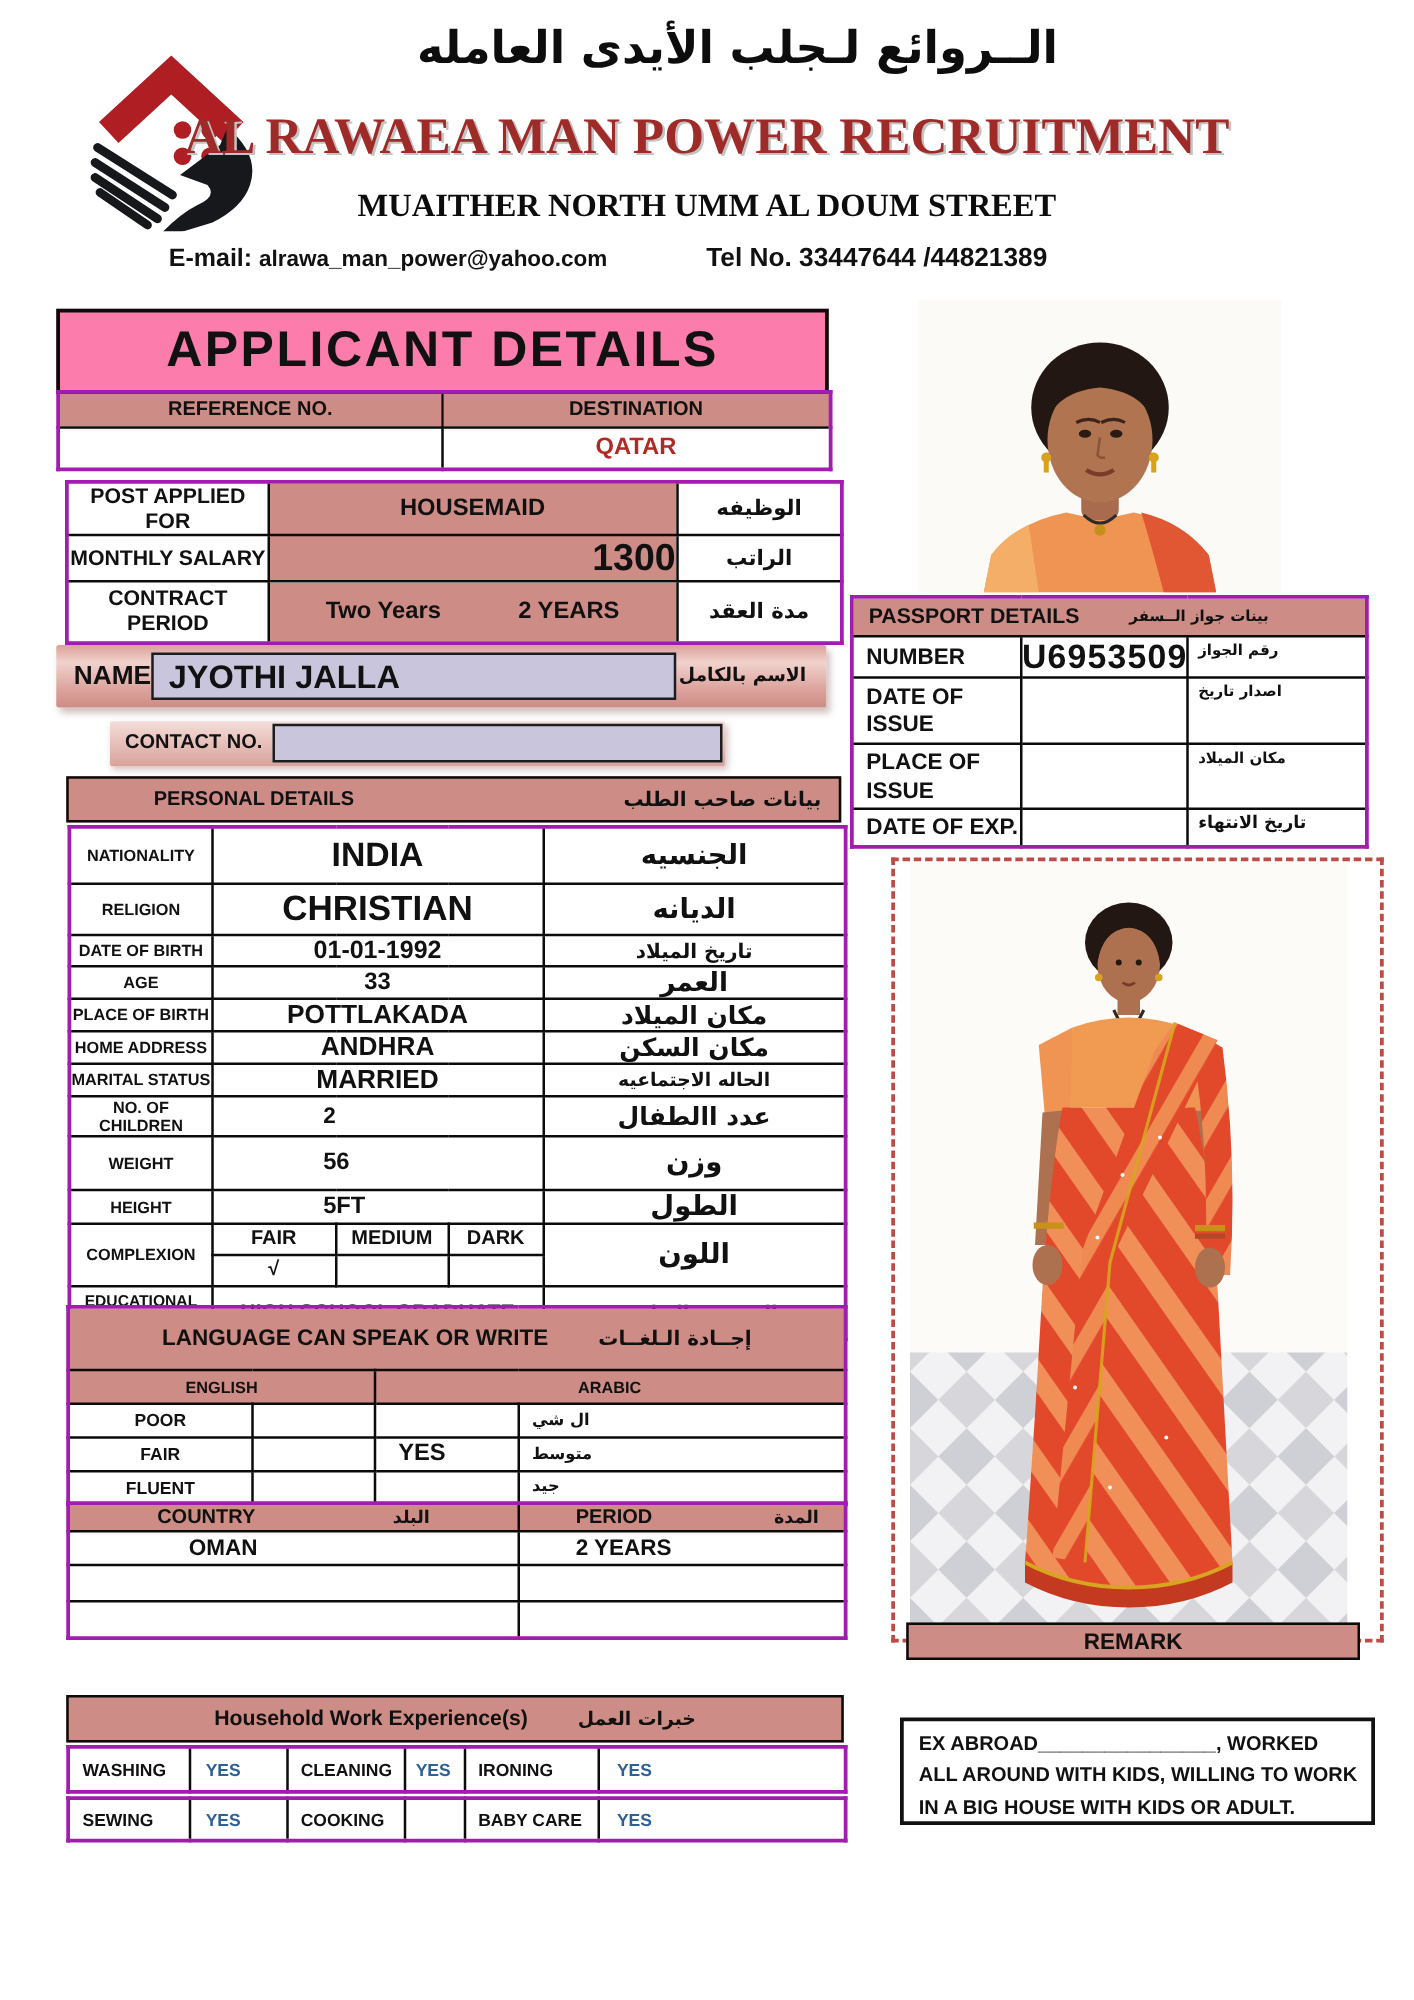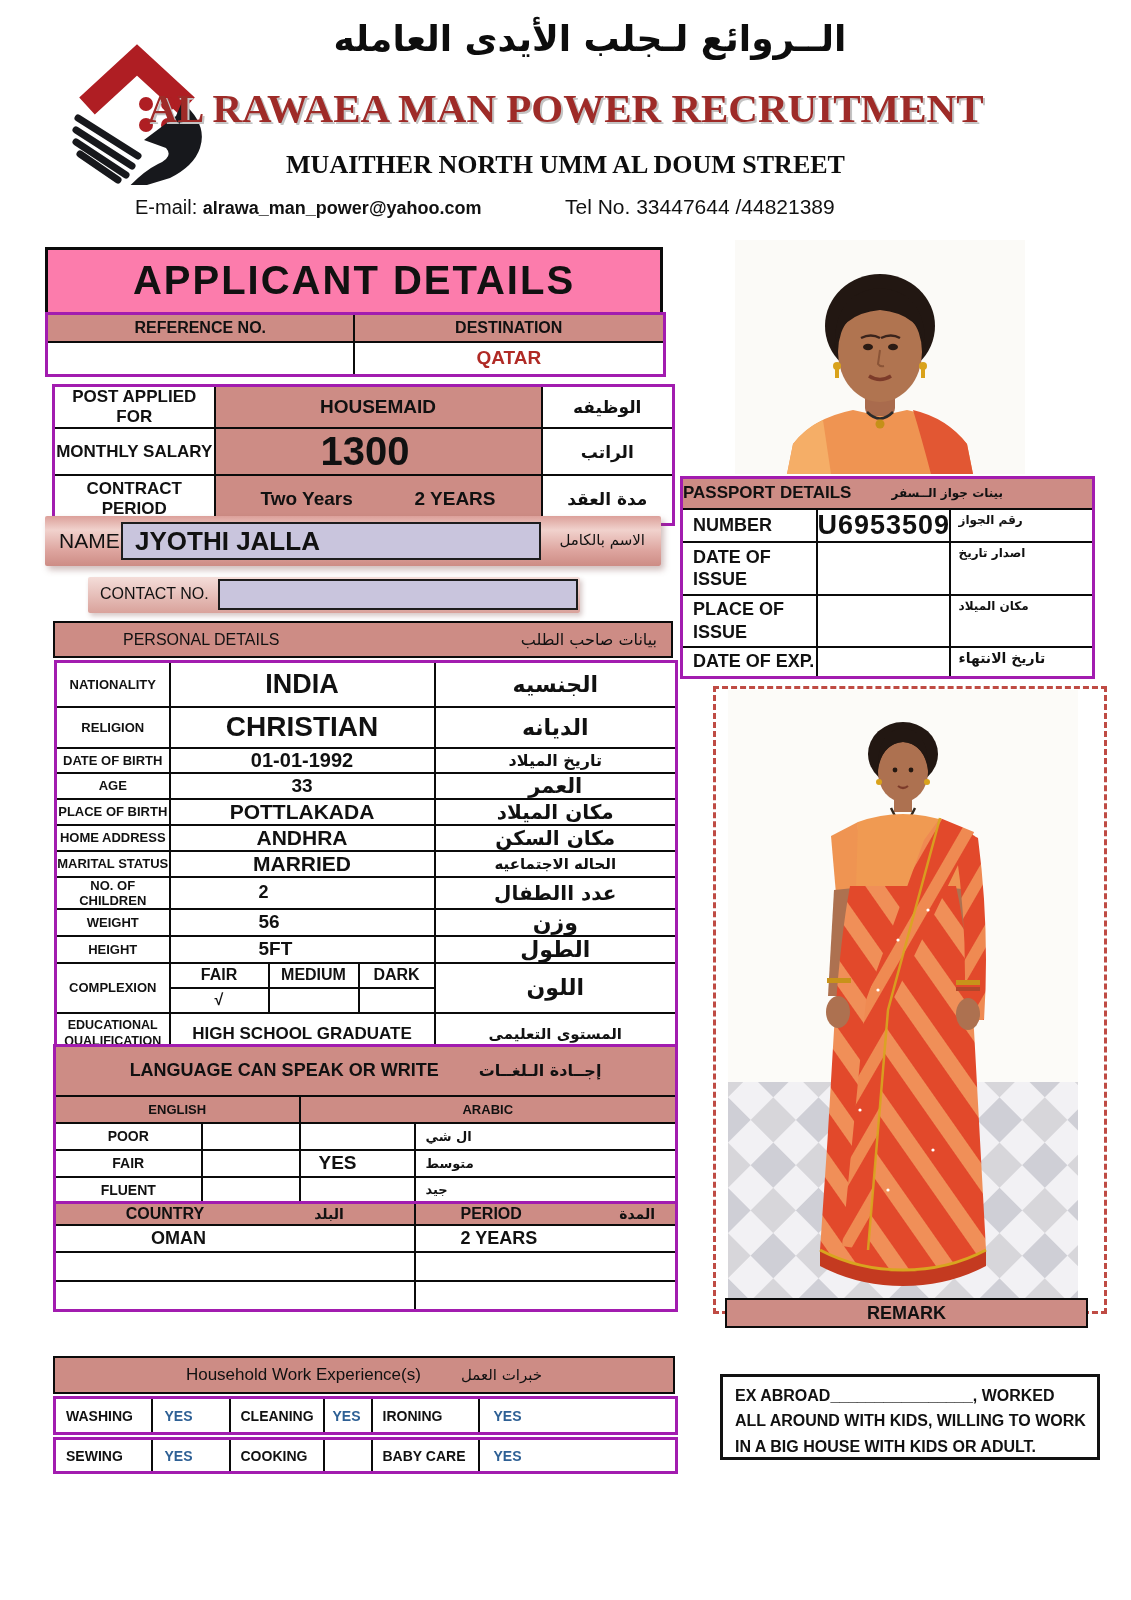--- a/index.html
+++ b/index.html
@@ -1,20 +1,20 @@
 <!DOCTYPE html>
 <html><head>
 <meta charset="utf-8">
 <style>
   html,body{margin:0;padding:0;background:#fff;}
   .page{position:relative;width:1131px;height:1600px;background:#fff;overflow:hidden;
         font-family:"Liberation Sans",sans-serif;color:#111;}
   .abs{position:absolute;box-sizing:border-box;}
   .c{text-align:center;}
-  .b{font-weight:normal;}
+  .b{font-weight:bold;}
   .rose{background:#CD8C85;}
   .ar{font-family:"DejaVu Sans",sans-serif;direction:rtl;}
   
   table.tbl{border-collapse:collapse;table-layout:fixed;border:3px solid #a21caf;}
   table.tbl td{border:2.5px solid #0b0b0b;box-sizing:border-box;padding:0;overflow:hidden;
                font-weight:bold;vertical-align:middle;}
   
   .arabic-title{font-family:"DejaVu Sans",sans-serif;font-weight:bold;font-size:36px;color:#0d0d0d;text-align:center;}
   .company{font-family:"Liberation Serif",serif;font-weight:bold;font-size:41px;color:#9E2B28;
            text-align:center;text-shadow:2px 2px 0 #c3c3c3;letter-spacing:0px;}
@@ -89,21 +89,21 @@
         <col style="width:132px">
       </colgroup>
     <tbody>
         <tr style="height:37px">
       <td class="c" style="font-size:17px">POST APPLIED FOR</td>
       <td class="rose c" style="font-size:19px">HOUSEMAID</td>
       <td class="c ar" style="font-size:17px">الوظيفه</td>
     </tr>
     <tr style="height:37px">
       <td class="c" style="font-size:17px">MONTHLY SALARY</td>
-      <td class="rose" style="font-size:40px;text-align:left;padding-left:105px">1300</td>
+      <td class="rose" style="font-size:30px;text-align:right;padding-left:105px">1300</td>
       <td class="c ar" style="font-size:17px">الراتب</td>
     </tr>
     <tr style="height:49px">
       <td class="c" style="font-size:17px">CONTRACT PERIOD</td>
       <td class="rose">
         <div style="display:flex;justify-content:space-between;padding:0 45px;font-size:19px">
           <span>Two Years</span>
           <span>2 YEARS</span>
         </div>
       </td>
@@ -170,21 +170,21 @@
     <tr style="height:26px">
       <td class="c" style="font-size:13px">MARITAL STATUS</td>
       <td class="c" colspan="3" style="font-size:21px">MARRIED</td>
       <td class="c ar" style="font-size:15px">الحاله الاجتماعيه</td>
     </tr>
     <tr style="height:22px">
       <td class="c" style="font-size:13px">NO. OF CHILDREN</td>
       <td colspan="3" style="font-size:18px;padding-left:88px">2</td>
       <td class="c ar" style="font-size:20px">عدد االطفال</td>
     </tr>
-    <tr style="height:27px">
+    <tr style="height:43px">
       <td class="c" style="font-size:13px">WEIGHT</td>
       <td colspan="3" style="font-size:19px;padding-left:88px">56</td>
       <td class="c ar" style="font-size:22px">وزن</td>
     </tr>
     <tr style="height:24px">
       <td class="c" style="font-size:13px">HEIGHT</td>
       <td colspan="3" style="font-size:19px;padding-left:88px">5FT</td>
       <td class="c ar" style="font-size:22px">الطول</td>
     </tr>
     <tr style="height:25px">
@@ -355,21 +355,21 @@
 
   <table class="tbl abs" style="left:680px;top:476px;width:412px">
     <colgroup>
         <col style="width:135px">
         <col style="width:133px">
         <col style="width:144px">
       </colgroup>
     <tbody>
         <tr style="height:31px">
       <td class="rose" colspan="3">
-        <div class="flexc" style="gap:40px;">
+        <div class="flexc" style="gap:40px;padding-left:12px">
           <span style="font-size:17px">PASSPORT DETAILS</span>
           <span class="ar" style="font-size:12px">بينات جواز الــسفر</span>
         </div>
       </td>
     </tr>
     <tr style="height:32px">
       <td style="font-size:18px;padding-left:10px">NUMBER</td>
       <td class="c" style="font-size:27px;letter-spacing:1px">U6953509</td>
       <td class="ar" style="font-size:12px;vertical-align:top;text-align:left;padding:3px 8px 0 8px">رقم الجواز</td>
     </tr>

